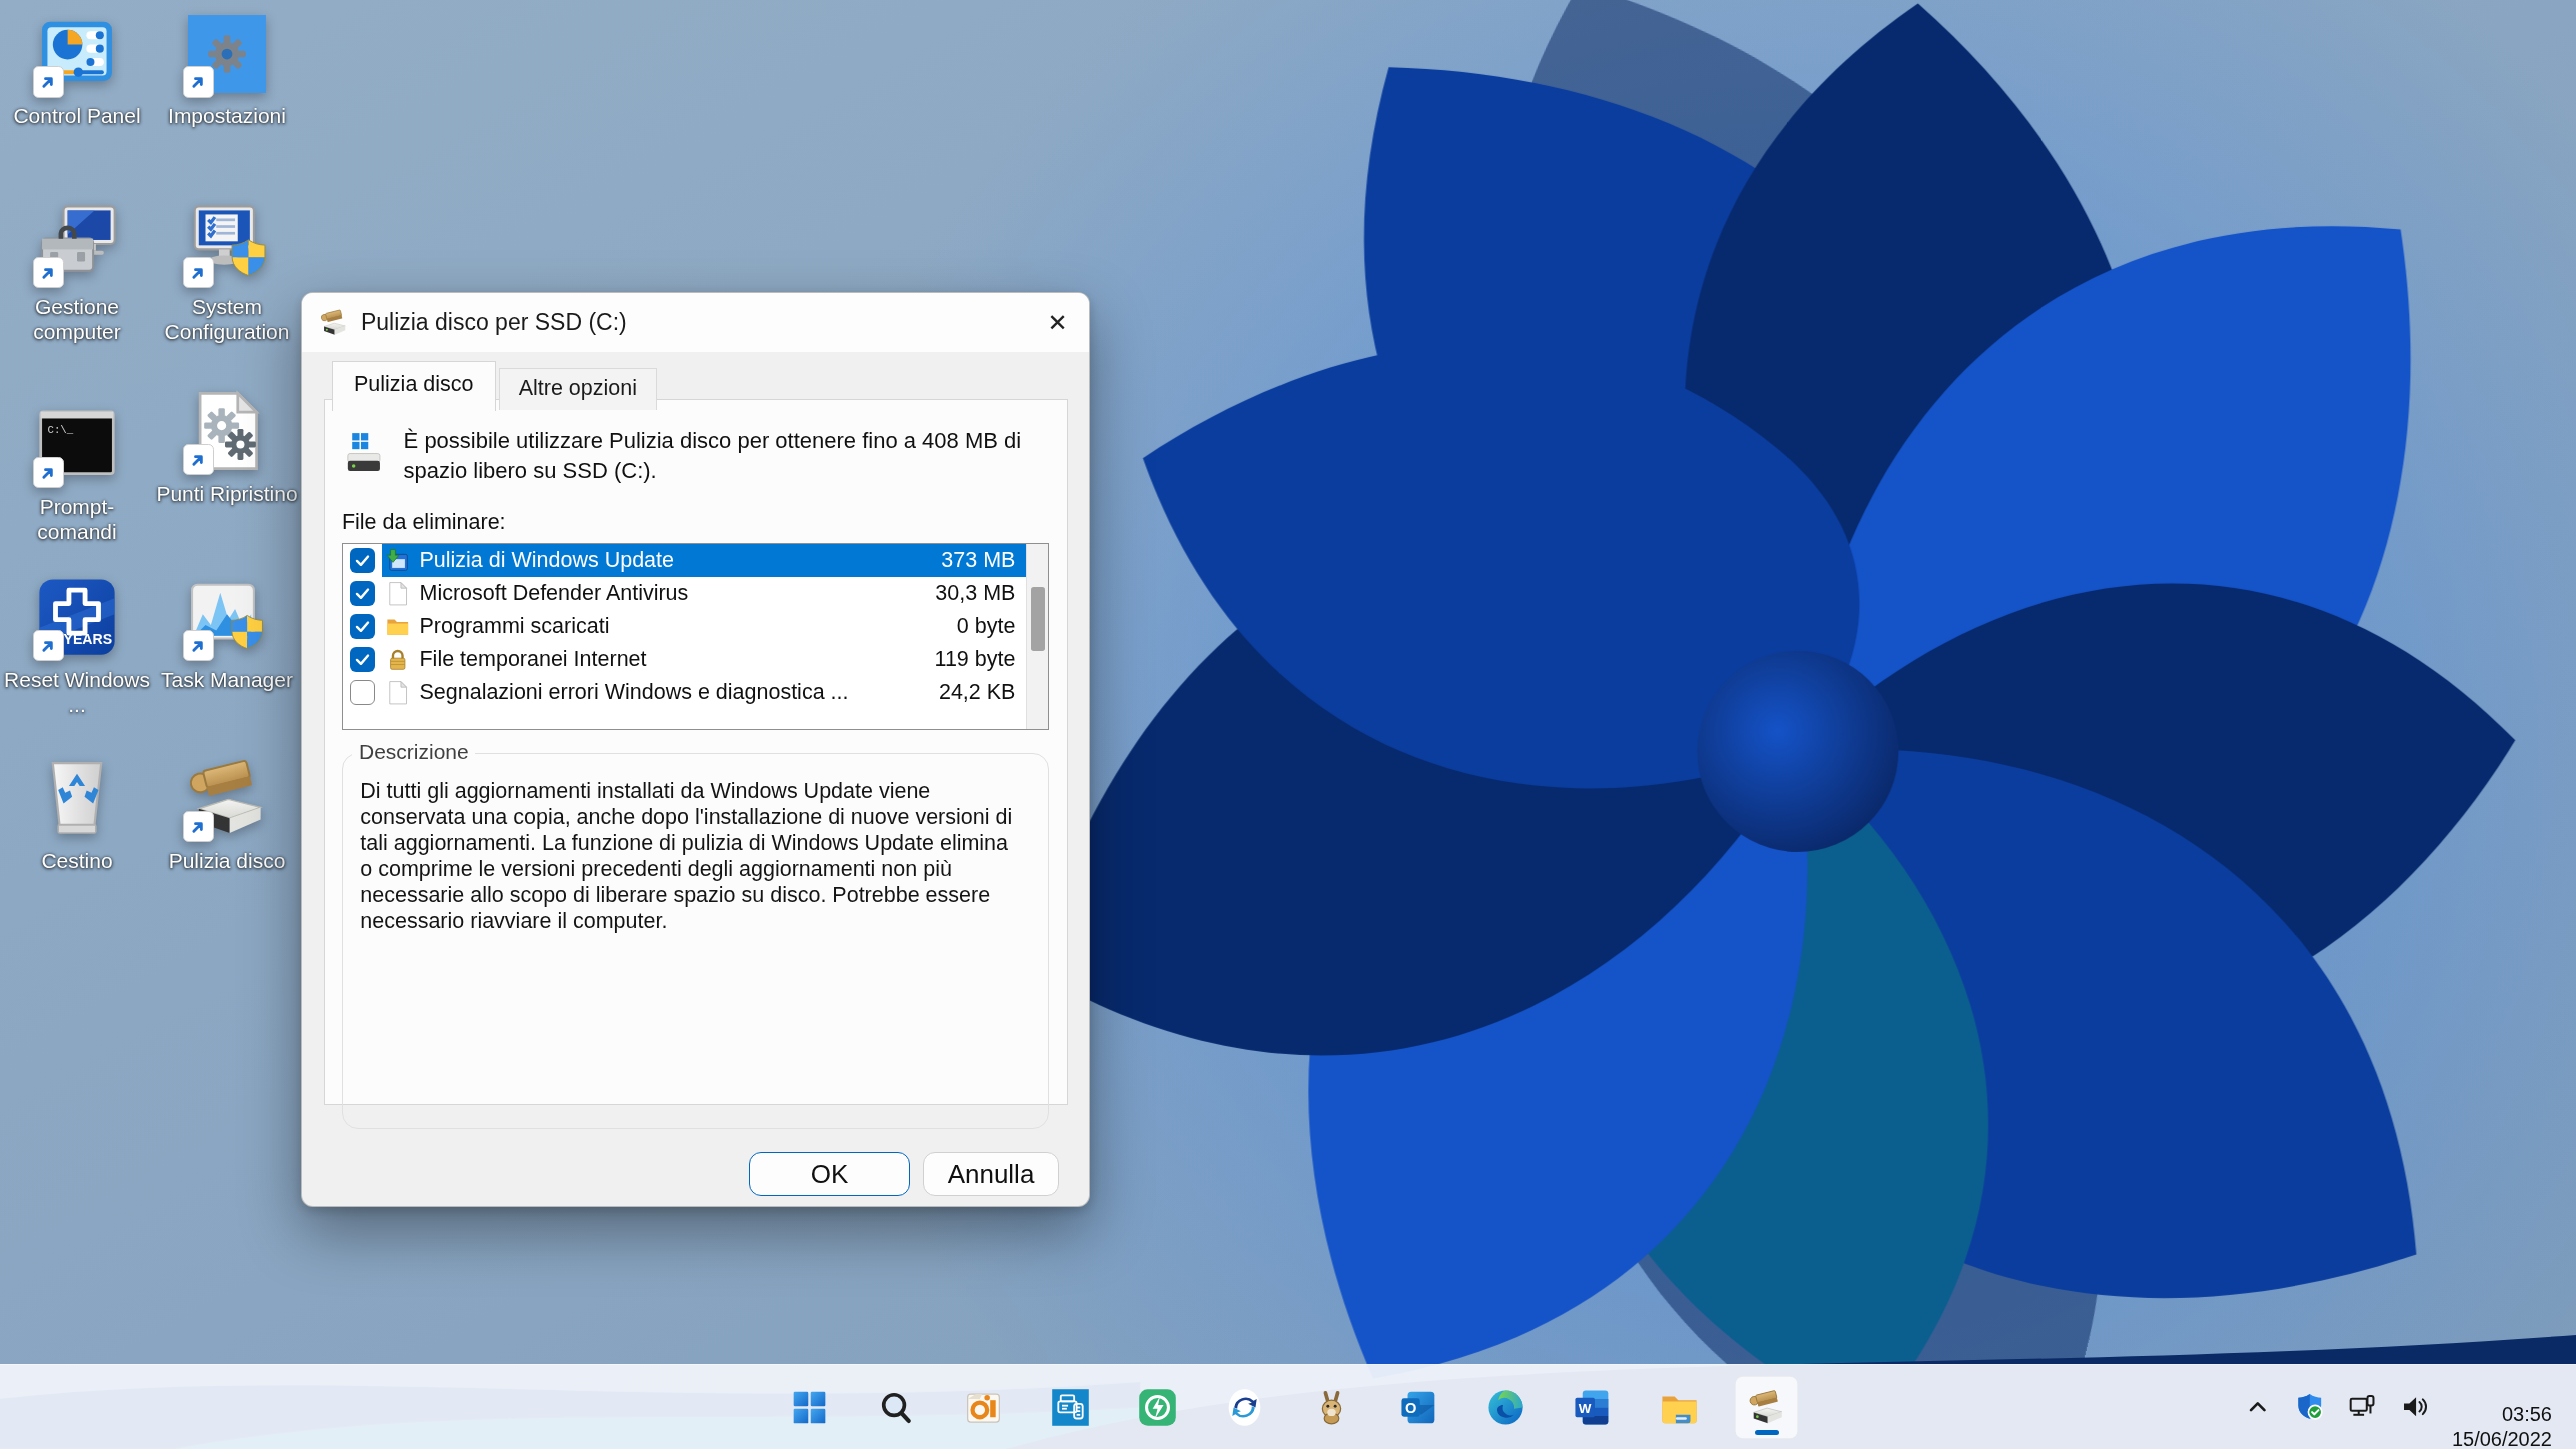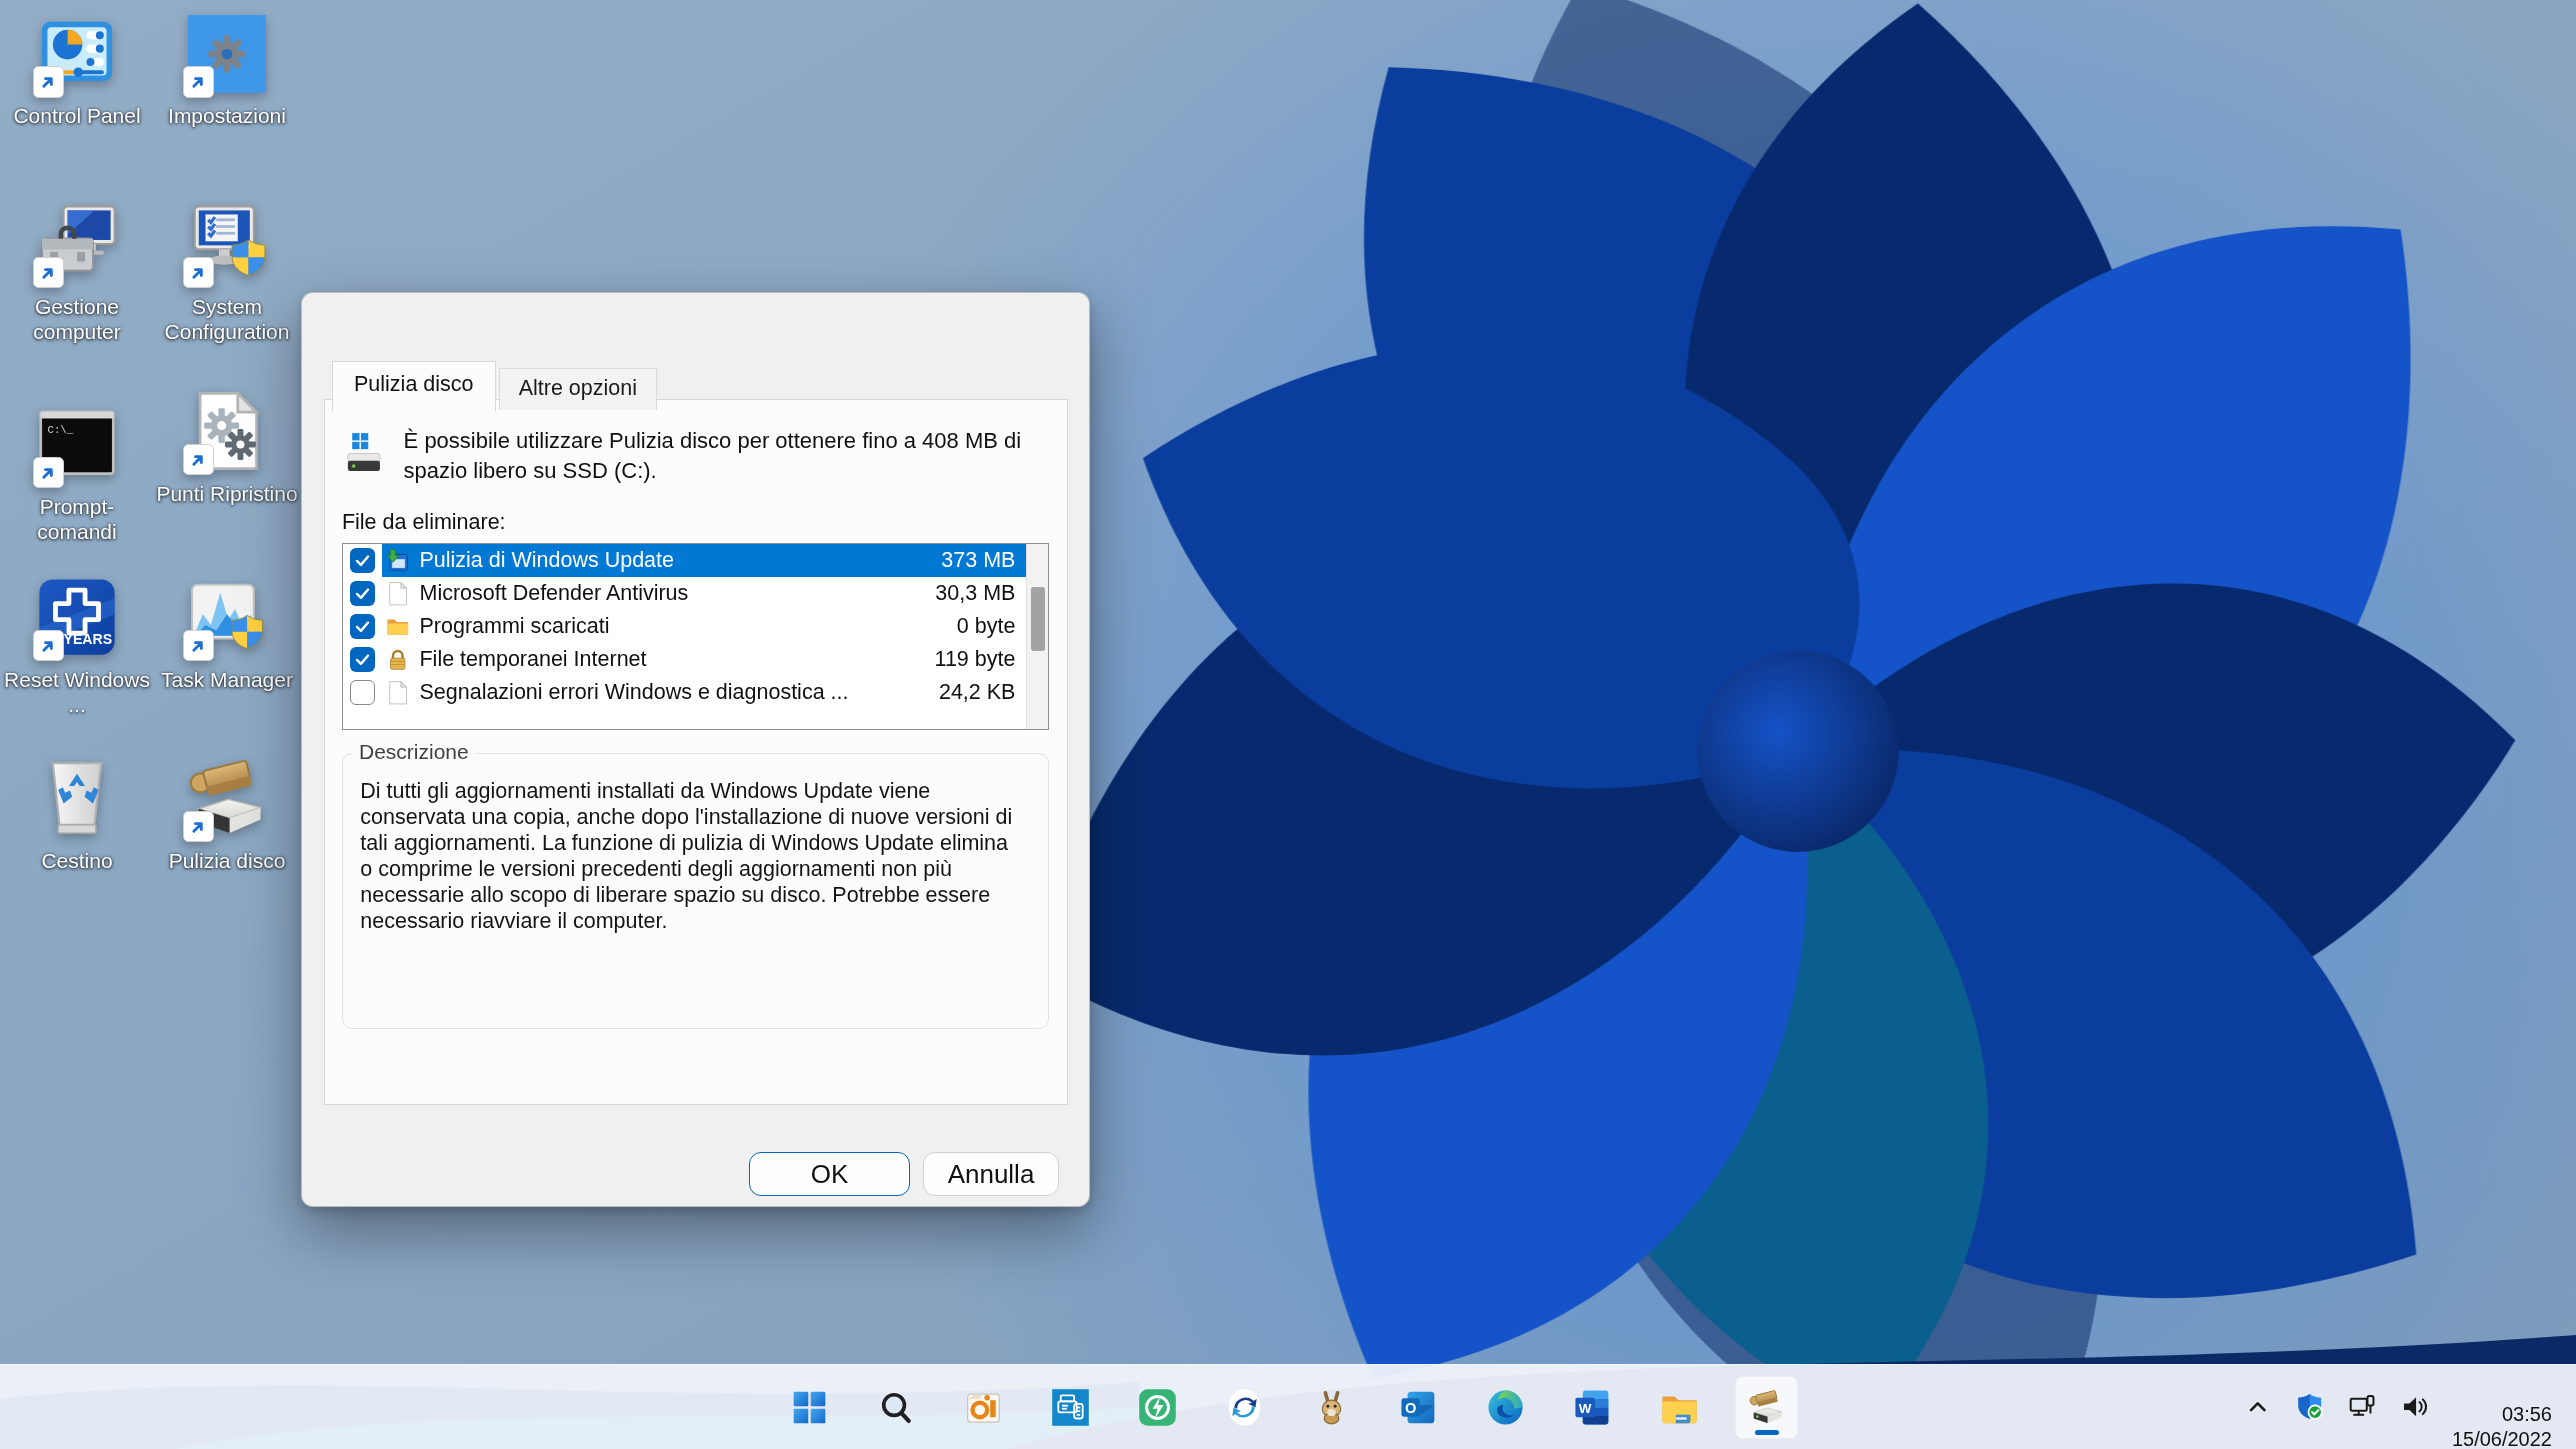--- a/index.html
+++ b/index.html
@@ -40,21 +40,21 @@
   .lrow.sel .rowmain{background:#0078d4;color:#fff;}
   .ricon{width:25.5px;height:25.5px;flex:none;}
   .rname{flex:1;font-size:21.5px;color:#101010;white-space:nowrap;overflow:hidden;}
   .lrow.sel .rname,.lrow.sel .rsize{color:#fff;}
   .rsize{font-size:21.5px;color:#101010;flex:none;}
   .vscroll{width:21px;background:#f2f2f2;border-left:0.7px solid #e0e0e0;position:relative;flex:none;}
   .vthumb{position:absolute;left:3.4px;right:3.4px;top:43px;height:64px;background:#a3a3a3;border-radius:2.7px;}
   .total{display:flex;align-items:baseline;margin:13.4px 17.4px 0;}
   .total .lab{flex:1;font-size:21.5px;color:#101010;}
   .total .val{font-size:21.5px;color:#101010;padding-right:16px;}
-  .groupbox{margin:23px 17.4px 0;height:276px;border:0.7px solid #e0e0e0;border-radius:10px;position:relative;box-sizing:border-box;}
+  .groupbox{margin:23px 17.4px 0;height:376px;border:0.7px solid #e0e0e0;border-radius:16px;position:relative;box-sizing:border-box;}
   .gb-title{position:absolute;top:-14px;left:9.4px;background:#fcfcfc;padding:0 6.7px;font-size:21px;color:#3f3f3f;}
   .gb-text{padding:24px 31px 0 17.4px;font-size:21.5px;line-height:26px;color:#141414;}
   .btn{position:absolute;height:44px;background:#fdfdfd;font-size:26px;color:#101010;display:flex;align-items:center;justify-content:center;border-radius:12px;box-sizing:border-box;}
   #btn-ok{left:447px;top:859px;width:161px;border:1.3px solid #0067c0;}
   #btn-cancel{left:621px;top:859px;width:136px;border:0.7px solid #d0d0d0;}
   
   #taskbar{position:absolute;left:0;right:0;bottom:0;height:85px;background:rgba(241,244,251,.94);
        border-top:0.7px solid rgba(255,255,255,.4);box-sizing:border-box;}
   .tb-center{position:absolute;left:50%;top:0;height:100%;transform:translateX(-50%);display:flex;align-items:center;gap:24px;}
   .tb-btn{width:63px;height:63px;border-radius:8px;display:flex;align-items:center;justify-content:center;position:relative;}
@@ -405,20 +405,27 @@
     <div class="sc-arrow">
       <svg viewBox="0 0 24 24" width="20" height="20">
           <path d="M7 17 L15 9 M9 8 h7 v7" stroke="#1f6fd0" stroke-width="3.4" fill="none" stroke-linecap="round" stroke-linejoin="round"></path>
         </svg>
     </div>
   </div>
   <div class="lbl">Pulizia disco</div>
 </div>
 
 <div id="dialog" class="abs">
+  <div id="titlebar">
+    <svg viewBox="0 0 64 64" width="29.5" height="29.5">
+        <use href="#ic-cleanup" width="64" height="64"></use>
+      </svg>
+    <span id="title-text">Pulizia disco per SSD (C:)</span>
+    <div id="close-btn">✕</div>
+  </div>
 
   <div class="tabs">
     <div class="tab active">Pulizia disco</div>
     <div class="tab inactive">Altre opzioni</div>
   </div>
 
   <div id="tabpage">
     <div class="intro">
       <svg viewBox="0 0 64 64" width="64" height="64">
         <g fill="#1a86e0">

